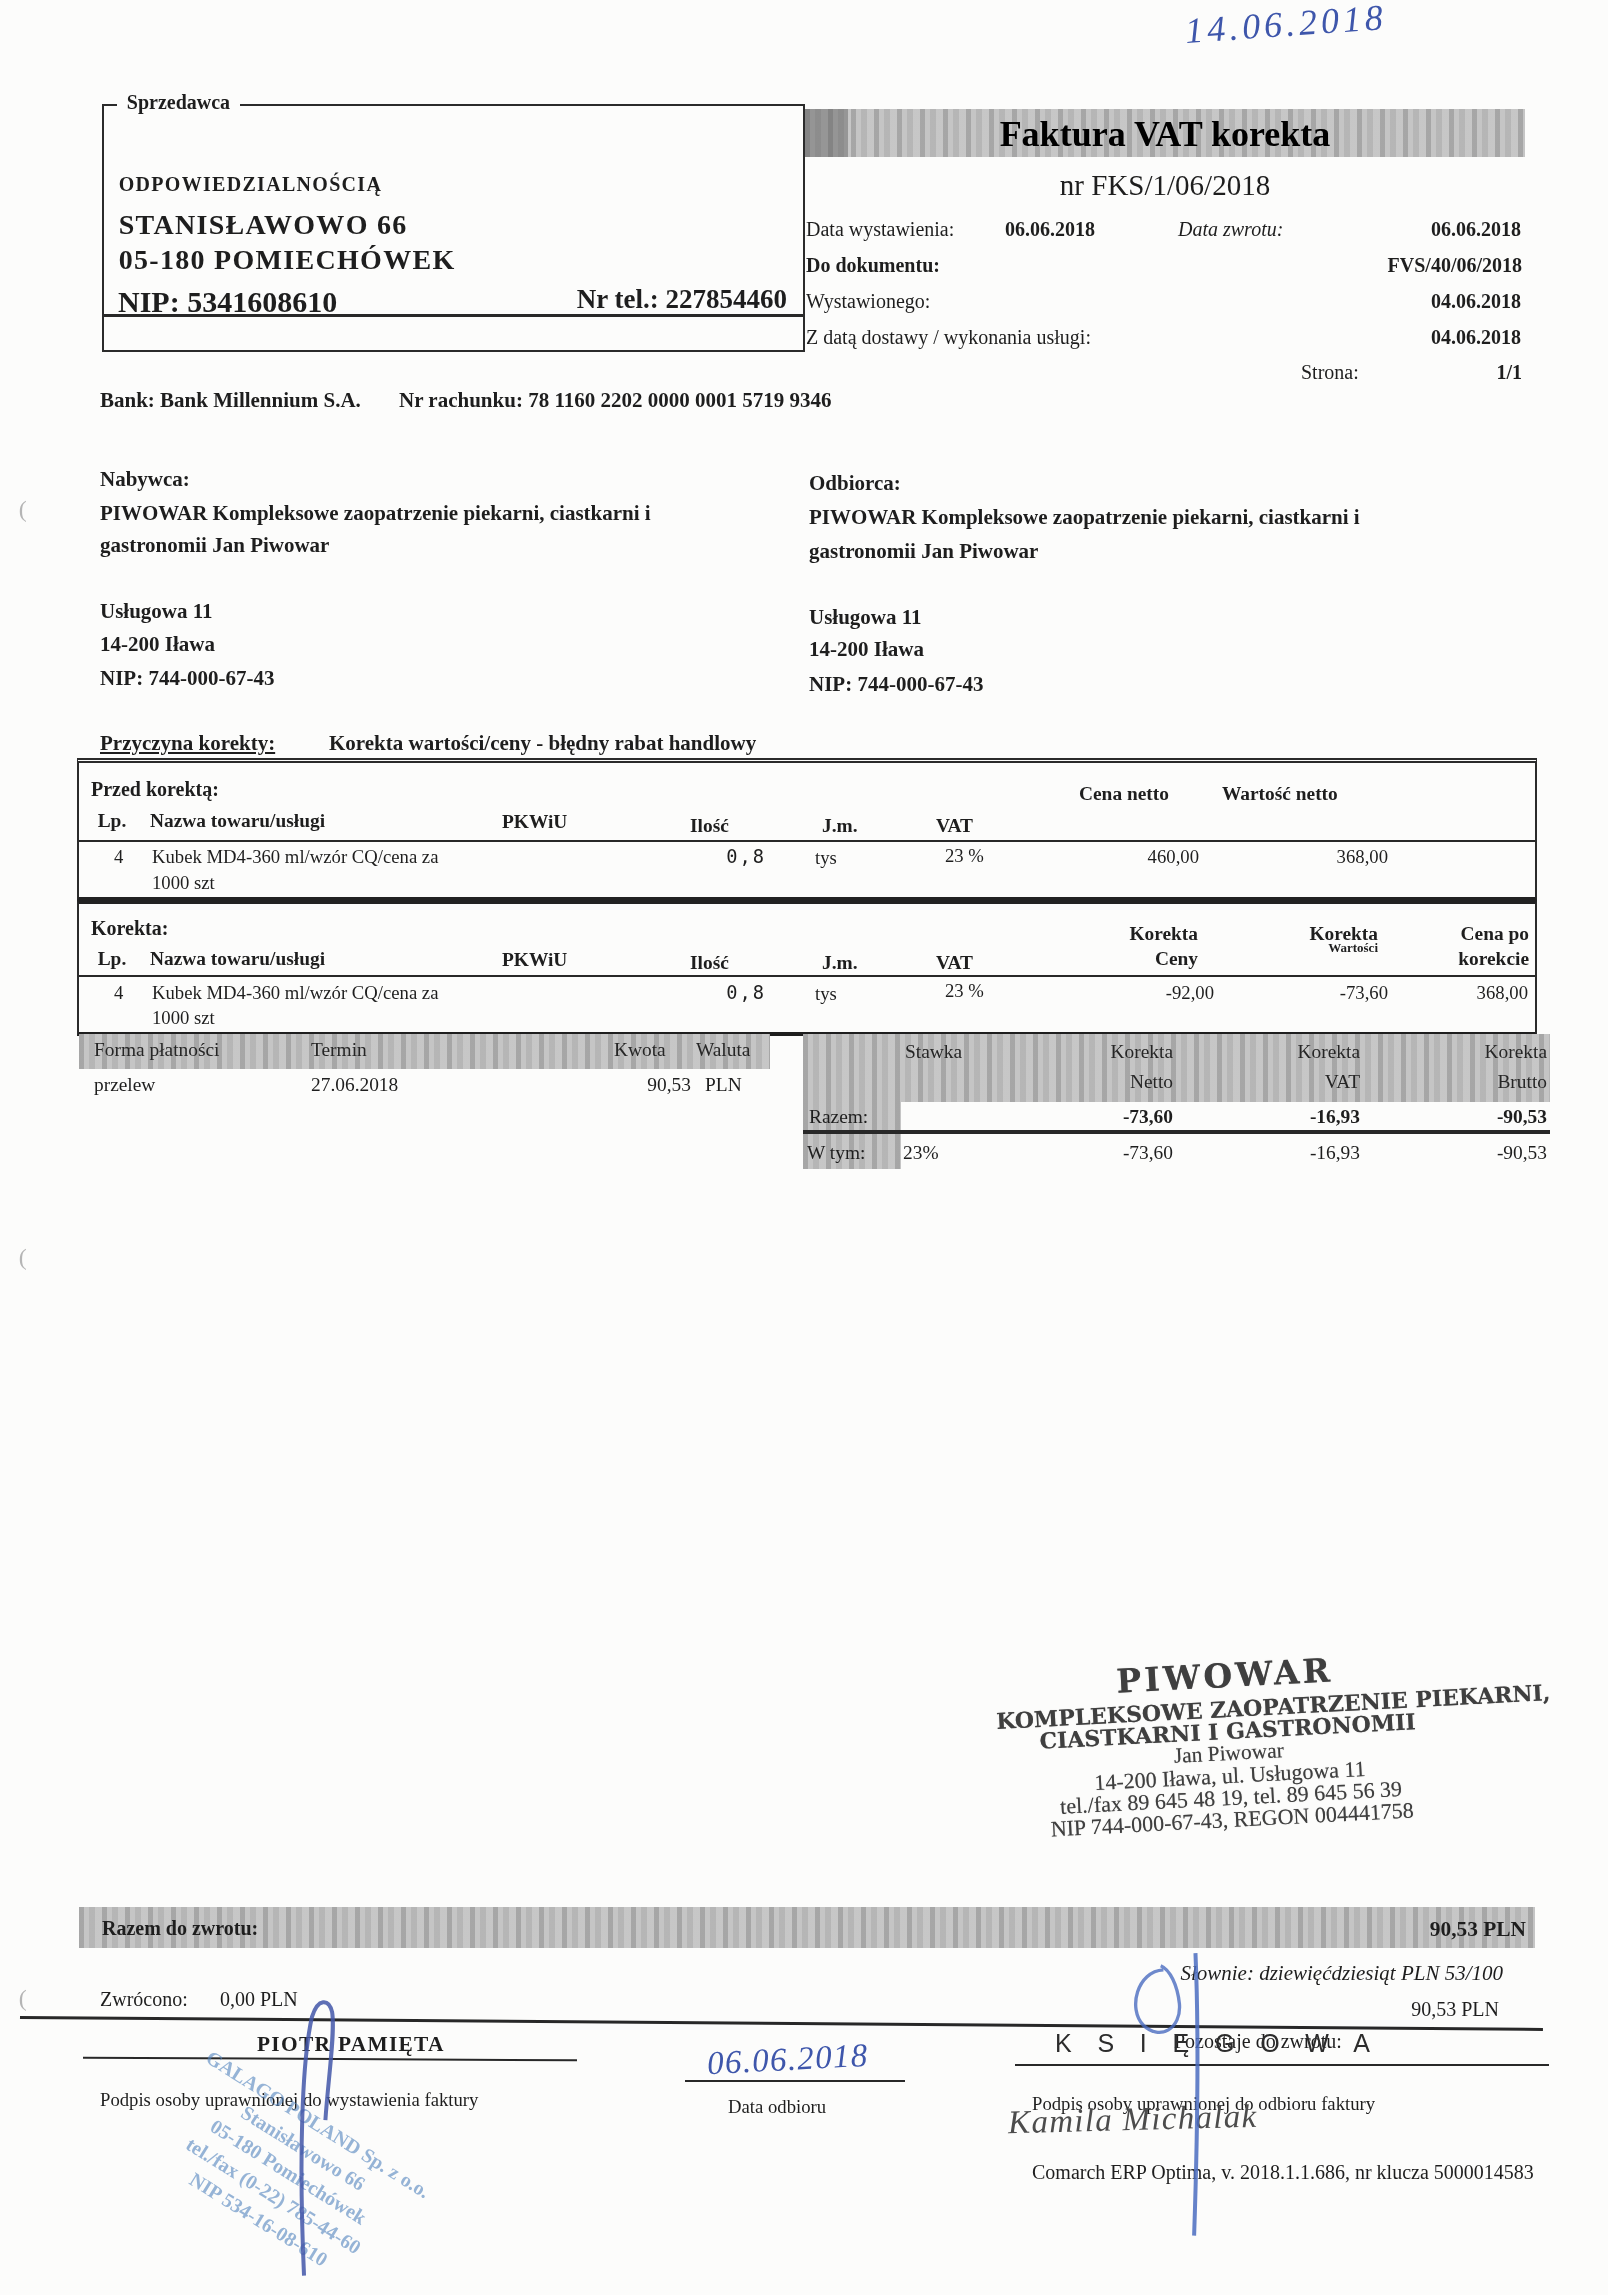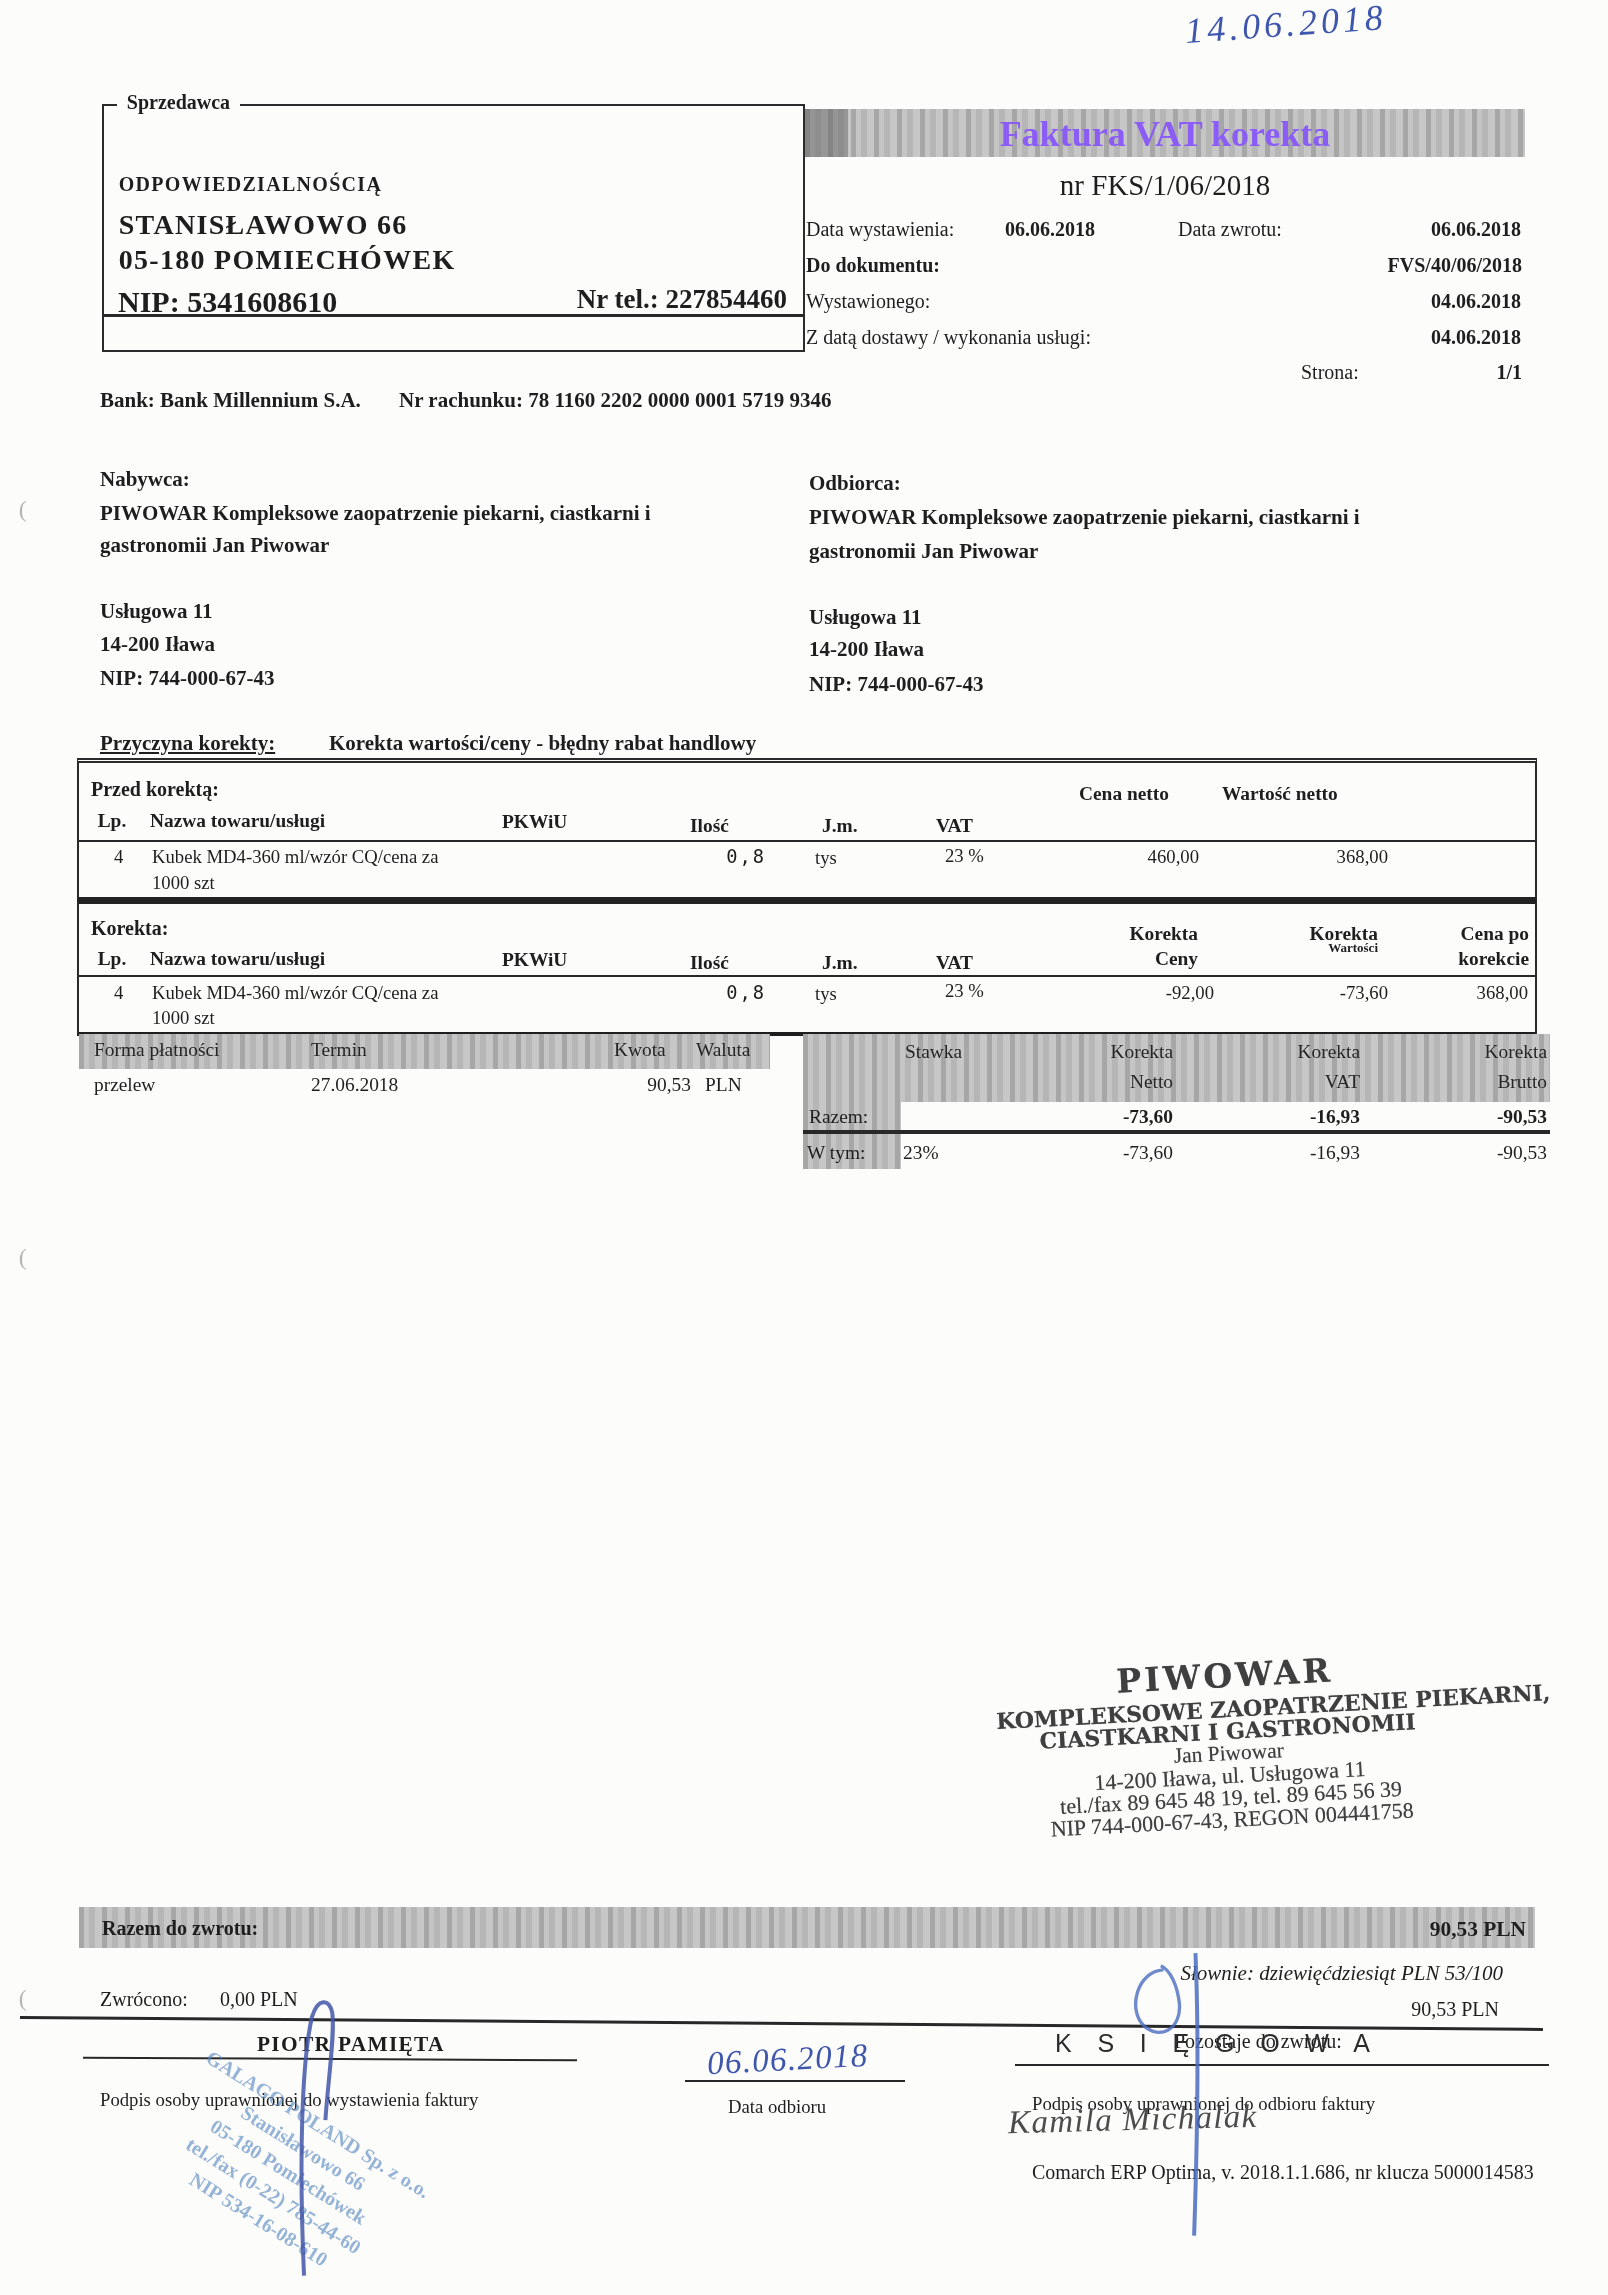--- a/index.html
+++ b/index.html
@@ -38,26 +38,26 @@
     <div class="t b" style="left:14.7px;top:104px;font-size:28px;letter-spacing:1.3px;">STANISŁAWOWO 66</div>
     <div class="t b" style="left:14.7px;top:139px;font-size:28px;letter-spacing:1.3px;">05-180 POMIECHÓWEK</div>
     <div class="t b" style="left:14px;top:179px;font-size:30px;">NIP: 5341608610</div>
     <div class="t b" style="right:16px;top:179px;font-size:27px;">Nr tel.: 227854460</div>
     <div class="hline" style="left:0;right:0;top:208px;height:2.7px;"></div>
   </div>
 
   <div class="scanbar" style="left:805px;top:109px;width:720px;height:48px;">
     <div style="position:absolute;left:0;top:0;width:43px;height:100%;background:rgba(90,90,90,.45);"></div>
   </div>
-  <div class="t b c" style="left:805px;top:115px;width:720px;font-size:36px;color:#8b5cf6;">Faktura VAT korekta</div>
+  <div class="t b c" style="left:805px;top:115px;width:720px;font-size:36px;color:#000000;">Faktura VAT korekta</div>
   <div class="t c" style="left:805px;top:170px;width:720px;font-size:29px;">nr FKS/1/06/2018</div>
 
   <div class="t" style="left:806px;top:218px;font-size:20px;">Data wystawienia:</div>
   <div class="t b" style="left:1005px;top:218px;font-size:20px;">06.06.2018</div>
-  <div class="t" style="left:1178px;top:218px;font-size:20px;">Data zwrotu:</div>
+  <div class="t" style="left:1178px;top:218px;font-size:20px;font-style:italic;">Data zwrotu:</div>
   <div class="t b r" style="left:1389px;top:218px;width:132px;font-size:20px;">06.06.2018</div>
 
   <div class="t b" style="left:806px;top:254px;font-size:20px;">Do dokumentu:</div>
   <div class="t b r" style="left:1336px;top:254px;width:186px;font-size:20px;">FVS/40/06/2018</div>
 
   <div class="t" style="left:806px;top:290px;font-size:20px;">Wystawionego:</div>
   <div class="t b r" style="left:1389px;top:290px;width:132px;font-size:20px;">04.06.2018</div>
 
   <div class="t" style="left:806px;top:326px;font-size:20px;">Z datą dostawy / wykonania usługi:</div>
   <div class="t b r" style="left:1389px;top:326px;width:132px;font-size:20px;">04.06.2018</div>

